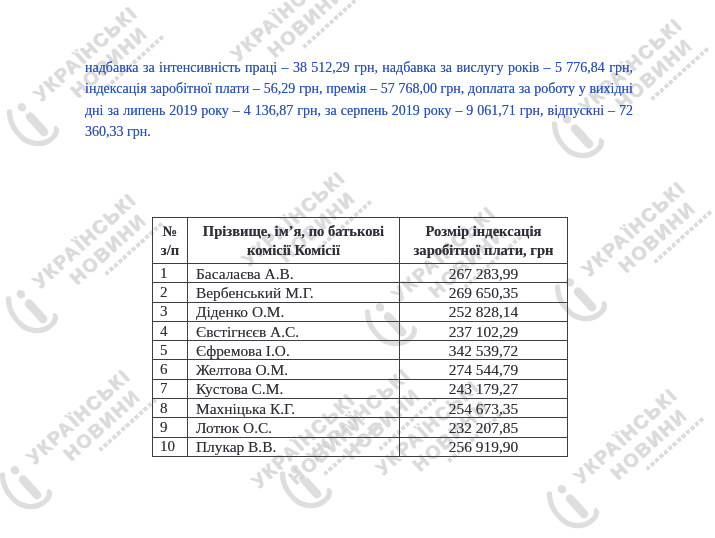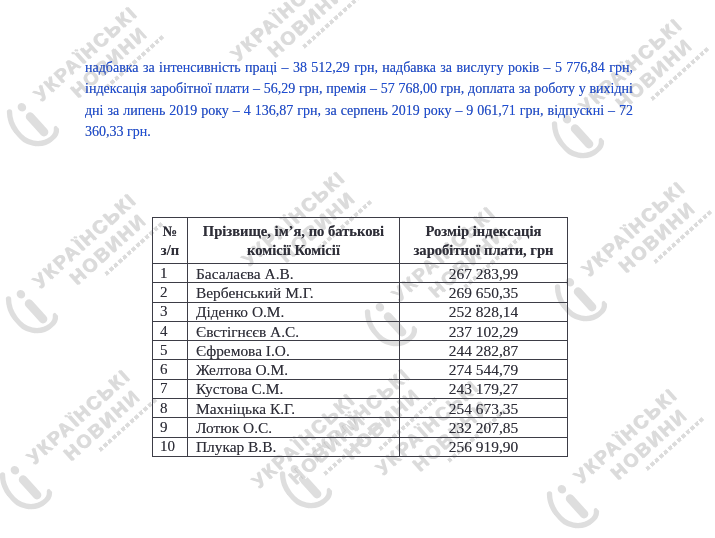--- a/index.html
+++ b/index.html
@@ -263,21 +263,21 @@
             <td class="c-amount">252 828,14</td>
           </tr>
           <tr>
             <td class="c-num">4</td>
             <td class="c-name">Євстігнєєв А.С.</td>
             <td class="c-amount">237 102,29</td>
           </tr>
           <tr>
             <td class="c-num">5</td>
             <td class="c-name">Єфремова І.О.</td>
-            <td class="c-amount">244 282,87</td>
+            <td class="c-amount">342 539,72</td>
           </tr>
           <tr>
             <td class="c-num">6</td>
             <td class="c-name">Желтова О.М.</td>
             <td class="c-amount">274 544,79</td>
           </tr>
           <tr>
             <td class="c-num">7</td>
             <td class="c-name">Кустова С.М.</td>
             <td class="c-amount">243 179,27</td>

